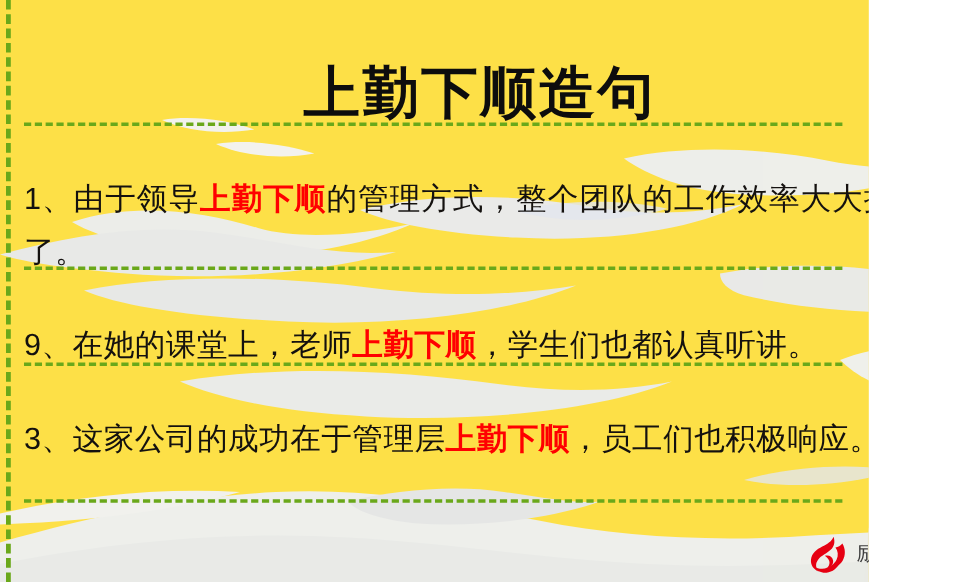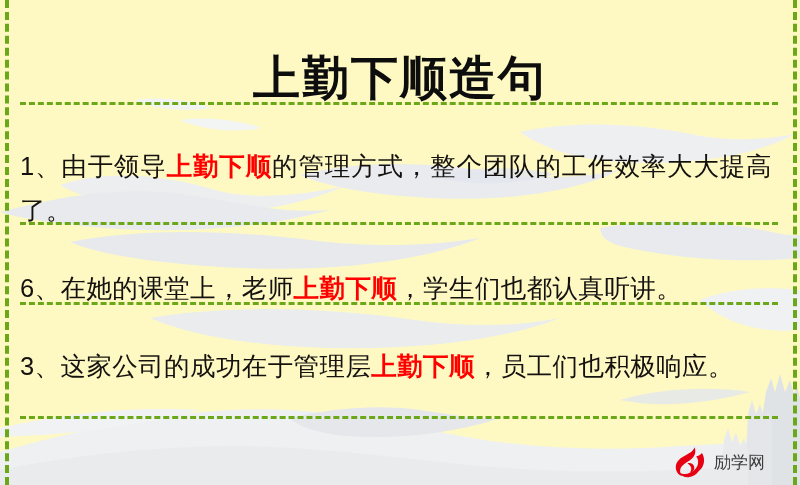--- a/index.html
+++ b/index.html
@@ -6,24 +6,24 @@
     margin: 0;
     padding: 0;
     background: #ffffff;
   }
   body {
     font-family: "Liberation Serif", "DejaVu Serif", serif;
   }
 
   #page {
     position: relative;
-    width: 800px;
+    width: 724px;
     height: 485px;
     overflow: hidden;
-    background: #fef9c3;
+    background: #fde047;
     box-sizing: border-box;
   }
 
   
   .wash {
     position: absolute;
     pointer-events: none;
     z-index: 0;
   }
   .wash svg { display: block; }
@@ -177,21 +177,21 @@
   <div class="divider d2"></div>
   <div class="divider d3"></div>
   <div class="divider d4"></div>
 
   <h1 class="title">上勤下顺造句</h1>
 
   <div class="sentences">
 
     <p class="sentence s1"><span>1、由于领导</span><span class="hl">上勤下顺</span><span>的管理方式，整个团队的工作效率大大提高了。</span></p>
 
-    <p class="sentence s2"><span>6、在她的课堂上，老师</span><span class="hl">上勤下顺</span><span>，学生们也都认真听讲。</span></p>
+    <p class="sentence s2"><span>9、在她的课堂上，老师</span><span class="hl">上勤下顺</span><span>，学生们也都认真听讲。</span></p>
 
     <p class="sentence s3"><span>3、这家公司的成功在于管理层</span><span class="hl">上勤下顺</span><span>，员工们也积极响应。</span></p>
 
   </div>
 
   <div class="logo">
     <span class="logo-mark">
       <svg width="36" height="36" viewBox="0 0 36 36" xmlns="http://www.w3.org/2000/svg">
         <path d="M22.6 3.2 C24.2 7.8, 23.0 11.4, 20.2 14.2 C17.0 17.4, 12.4 18.8, 9.6 22.6
                  C7.4 25.6, 7.6 29.4, 10.2 32.2 C6.0 30.6, 3.4 26.8, 3.8 22.4

